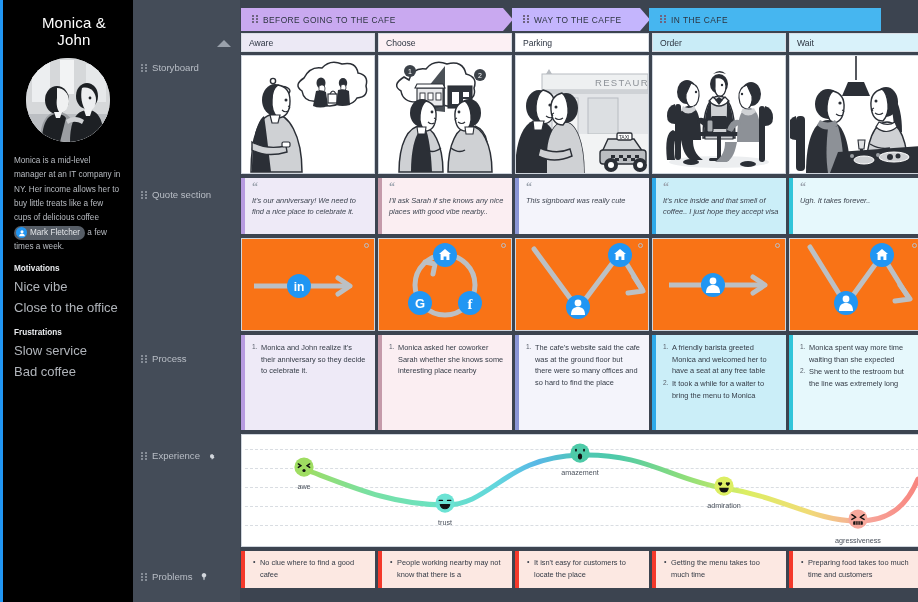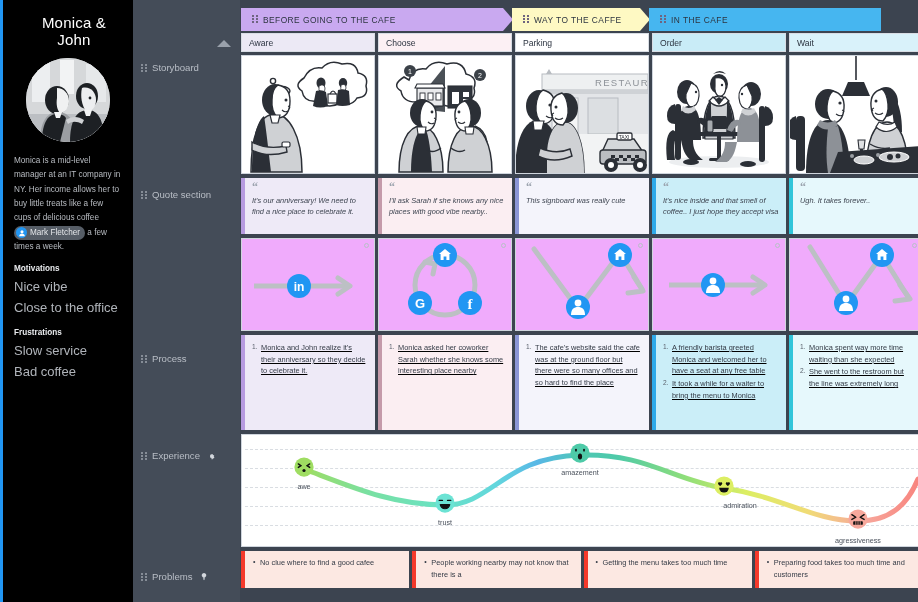--- a/index.html
+++ b/index.html
@@ -74,21 +74,21 @@
   .phases { display: flex; height: 23px; margin: 8px 0 2px 1px; }
   .phase {
     position: relative; height: 23px; display: flex; align-items: center;
     padding-left: 11px; font-size: 8.4px; letter-spacing: .45px;
     color: #2c3440; white-space: nowrap;
   }
   .phase .grip { margin-top: 0; margin-right: 5px; }
   .phase .grip i { background: #6e6480; box-shadow: 4px 0 0 #6e6480; }
   .phase.p1 { width: 272px; background: #c9a9f0;
      clip-path: polygon(0 0, calc(100% - 10px) 0, 100% 50%, calc(100% - 10px) 100%, 0 100%); }
-  .phase.p2 { width: 138px; background: #fef9c3; margin-left: -1px;
+  .phase.p2 { width: 138px; background: #c4b5fd; margin-left: -1px;
      clip-path: polygon(0 0, calc(100% - 10px) 0, 100% 50%, calc(100% - 10px) 100%, 0 100%); }
   .phase.p3 { width: 232px; background: #46b6f0; margin-left: -1px; }
 
   
   .strip { display: flex; gap: 3px; padding: 0 1px; }
   .cell { flex: 1 1 0; min-width: 0; }
 
   
   .stagerow { margin-top: 2px; }
   .stage {
@@ -112,36 +112,36 @@
   }
   .qmark { font-size: 12px; color: #9aa2ad; line-height: .8; font-family: "Liberation Serif", serif; font-weight: bold;}
   .qtext {
     font-size: 7.4px; line-height: 1.55; color: #3d4450;
     font-style: italic; margin-top: 2px;
   }
 
   
   .pcrow { margin-top: 4px; }
   .pc {
-    height: 93px; background: #f0abfc; border: 1px solid #cfd5dd;
+    height: 93px; background: #f97316; border: 1px solid #cfd5dd;
     position: relative; overflow: hidden;
   }
   .pcdot {
     position: absolute; right: 5px; top: 4px; width: 5px; height: 5px;
     border: 1px solid #b9bfc8; border-radius: 50%;
   }
   .pc svg { position: absolute; inset: 0; }
 
   
   .prow { margin-top: 4px; }
   .proc {
     height: 95px; border-left-width: 4px; border-left-style: solid;
     padding: 7px 8px 0 7px; overflow: hidden; position: relative;
   }
-  .proc ol { list-style: none; counter-reset: pc; text-decoration: underline; }
+  .proc ol { list-style: none; counter-reset: pc; }
   .proc li {
     counter-increment: pc; font-size: 7.4px; line-height: 1.58;
     color: #333a45; padding-left: 9px; position: relative; margin-bottom: 1px;
   }
   .proc li:before {
     content: counter(pc) "."; position: absolute; left: 0; top: 0;
     font-size: 6.6px; color: #5b626d;
   }
 
   
@@ -775,21 +775,21 @@
         <span class="emo-lab" style="left:338px;top:33px">amazement</span>
 
         <span class="emo" style="left:482px;top:53px">
           <svg width="21" height="21" viewBox="0 0 24 24">
             <circle cx="12" cy="12" r="11" fill="#dcee63"></circle>
             <path d="M7.6 8.2c.9-1 2.4-.3 2.4.9 0 1.1-1.3 2.1-2.4 2.9-1.1-.8-2.4-1.8-2.4-2.9 0-1.2 1.5-1.9 2.4-.9z" fill="#111"></path>
             <path d="M16.4 8.2c.9-1 2.4-.3 2.4.9 0 1.1-1.3 2.1-2.4 2.9-1.1-.8-2.4-1.8-2.4-2.9 0-1.2 1.5-1.9 2.4-.9z" fill="#111"></path>
             <path d="M6.5 14 a5.5 5.5 0 0 0 11 0 z" fill="#111"></path>
           </svg>
         </span>
-        <span class="emo-lab" style="left:498px;top:66px">admiration</span>
+        <span class="emo-lab" style="left:482px;top:66px">admiration</span>
 
         <span class="emo" style="left:616px;top:86px">
           <svg width="21" height="21" viewBox="0 0 24 24">
             <circle cx="12" cy="12" r="11" fill="#f7a89c"></circle>
             <path d="M5 7 L9.5 10 L5 12.5" stroke="#111" stroke-width="1.6" fill="none" stroke-linecap="round" stroke-linejoin="round"></path>
             <path d="M19 7 L14.5 10 L19 12.5" stroke="#111" stroke-width="1.6" fill="none" stroke-linecap="round" stroke-linejoin="round"></path>
             <rect x="6.5" y="14.5" width="11" height="4.2" rx="1" fill="#111"></rect>
             <path d="M9.5 14.5 L9.5 18.7 M12 14.5 L12 18.7 M14.5 14.5 L14.5 18.7" stroke="#f7a89c" stroke-width=".9"></path>
           </svg>
         </span>
@@ -803,20 +803,25 @@
           <div class="prob-li">No clue where to find a good cafee</div>
         </div>
         </div>
       <div class="cell">
         <div class="prob">
           <div class="prob-li">People working nearby may not know that there is a</div>
         </div>
         </div>
       <div class="cell">
         <div class="prob">
+          <div class="prob-li">It isn't easy for customers to locate the place</div>
+        </div>
+        </div>
+      <div class="cell">
+        <div class="prob">
           <div class="prob-li">Getting the menu takes too much time</div>
         </div>
         </div>
       <div class="cell">
         <div class="prob">
           <div class="prob-li">Preparing food takes too much time and customers</div>
         </div>
         </div>
     </div>
 

